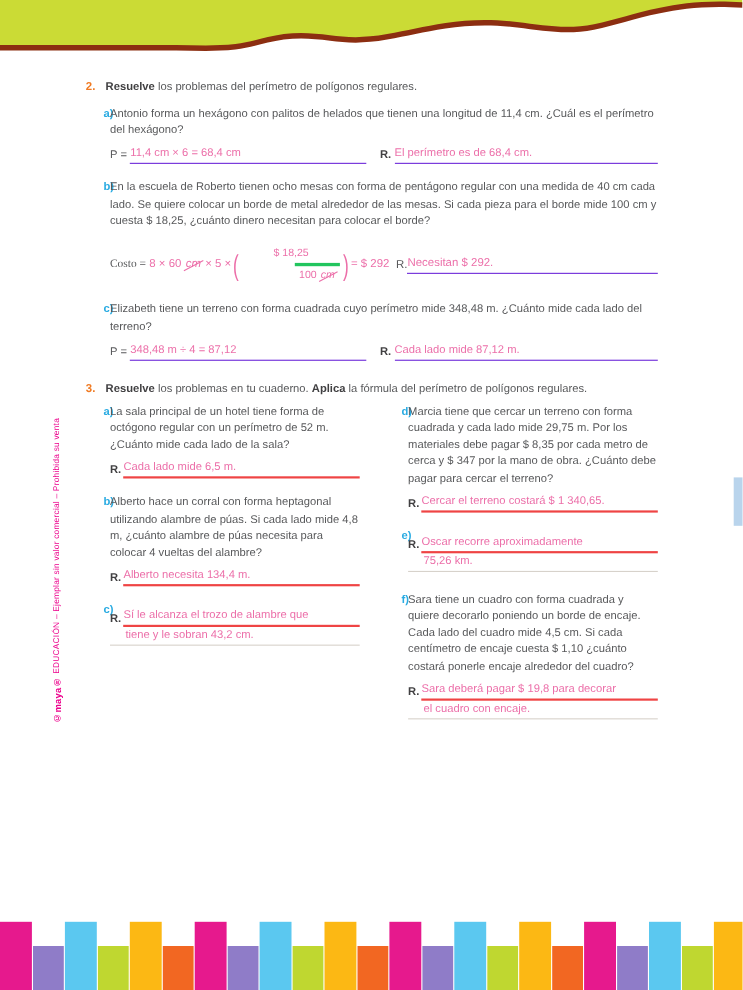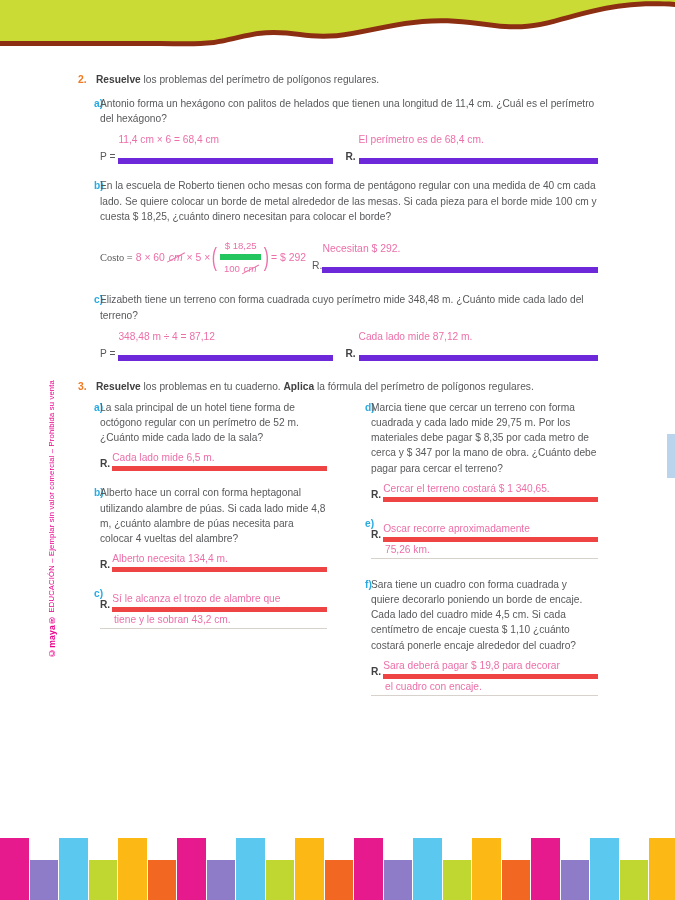--- a/index.html
+++ b/index.html
@@ -126,23 +126,23 @@
     font-size: 10.2px;
   }
   .ansrow .lead {
     color: #58595b;
     margin-right: 3px;
     white-space: nowrap;
   }
   .ansrow .lead.bold { font-weight: bold; color: #414042; }
   .fill {
     color: #ec6fa9;
-    border-bottom: 6px solid #6d28d9;
+    border-bottom: 1px solid #6d28d9;
     flex: 1;
-    padding-bottom: 11px;
+    padding-bottom: 1px;
     line-height: 14px;
     white-space: nowrap;
     overflow: hidden;
   }
   .gapsm { width: 12px; flex: none; }
 
   
   .cols {
     display: flex;
     gap: 22px;
@@ -167,21 +167,21 @@
   .ansline .rlabel {
     font-weight: bold;
     color: #414042;
     font-size: 10.2px;
     margin-right: 2px;
     flex: none;
   }
   .ansline .rtext {
     color: #ec6fa9;
     font-size: 10.2px;
-    border-bottom: 5px solid #ef4444;
+    border-bottom: 2px solid #ef4444;
     flex: 1;
     line-height: 14px;
     padding-bottom: 1px;
   }
   .ansline2 {
     color: #ec6fa9;
     font-size: 10.2px;
     border-bottom: 1px solid #d7d2cb;
     line-height: 14px;
     padding-bottom: 1px;
@@ -228,21 +228,21 @@
   }
   .frac {
     display: inline-flex;
     flex-direction: column;
     align-items: center;
     vertical-align: middle;
     margin: 0 1px;
     font-size: 9.6px;
   }
   .frac .num { padding: 0 4px 1px 4px; }
-  .frac .den { padding: 1px 4px 0 4px; border-top: 6px solid #22c55e; }
+  .frac .den { padding: 1px 4px 0 4px; border-top: 3px solid #22c55e; margin-left: 48px; }
   .formula-ans {
     display: flex;
     align-items: flex-end;
     flex: 1;
     margin-left: 6px;
   }
 
   
   .bottom-bar {
     position: absolute;

